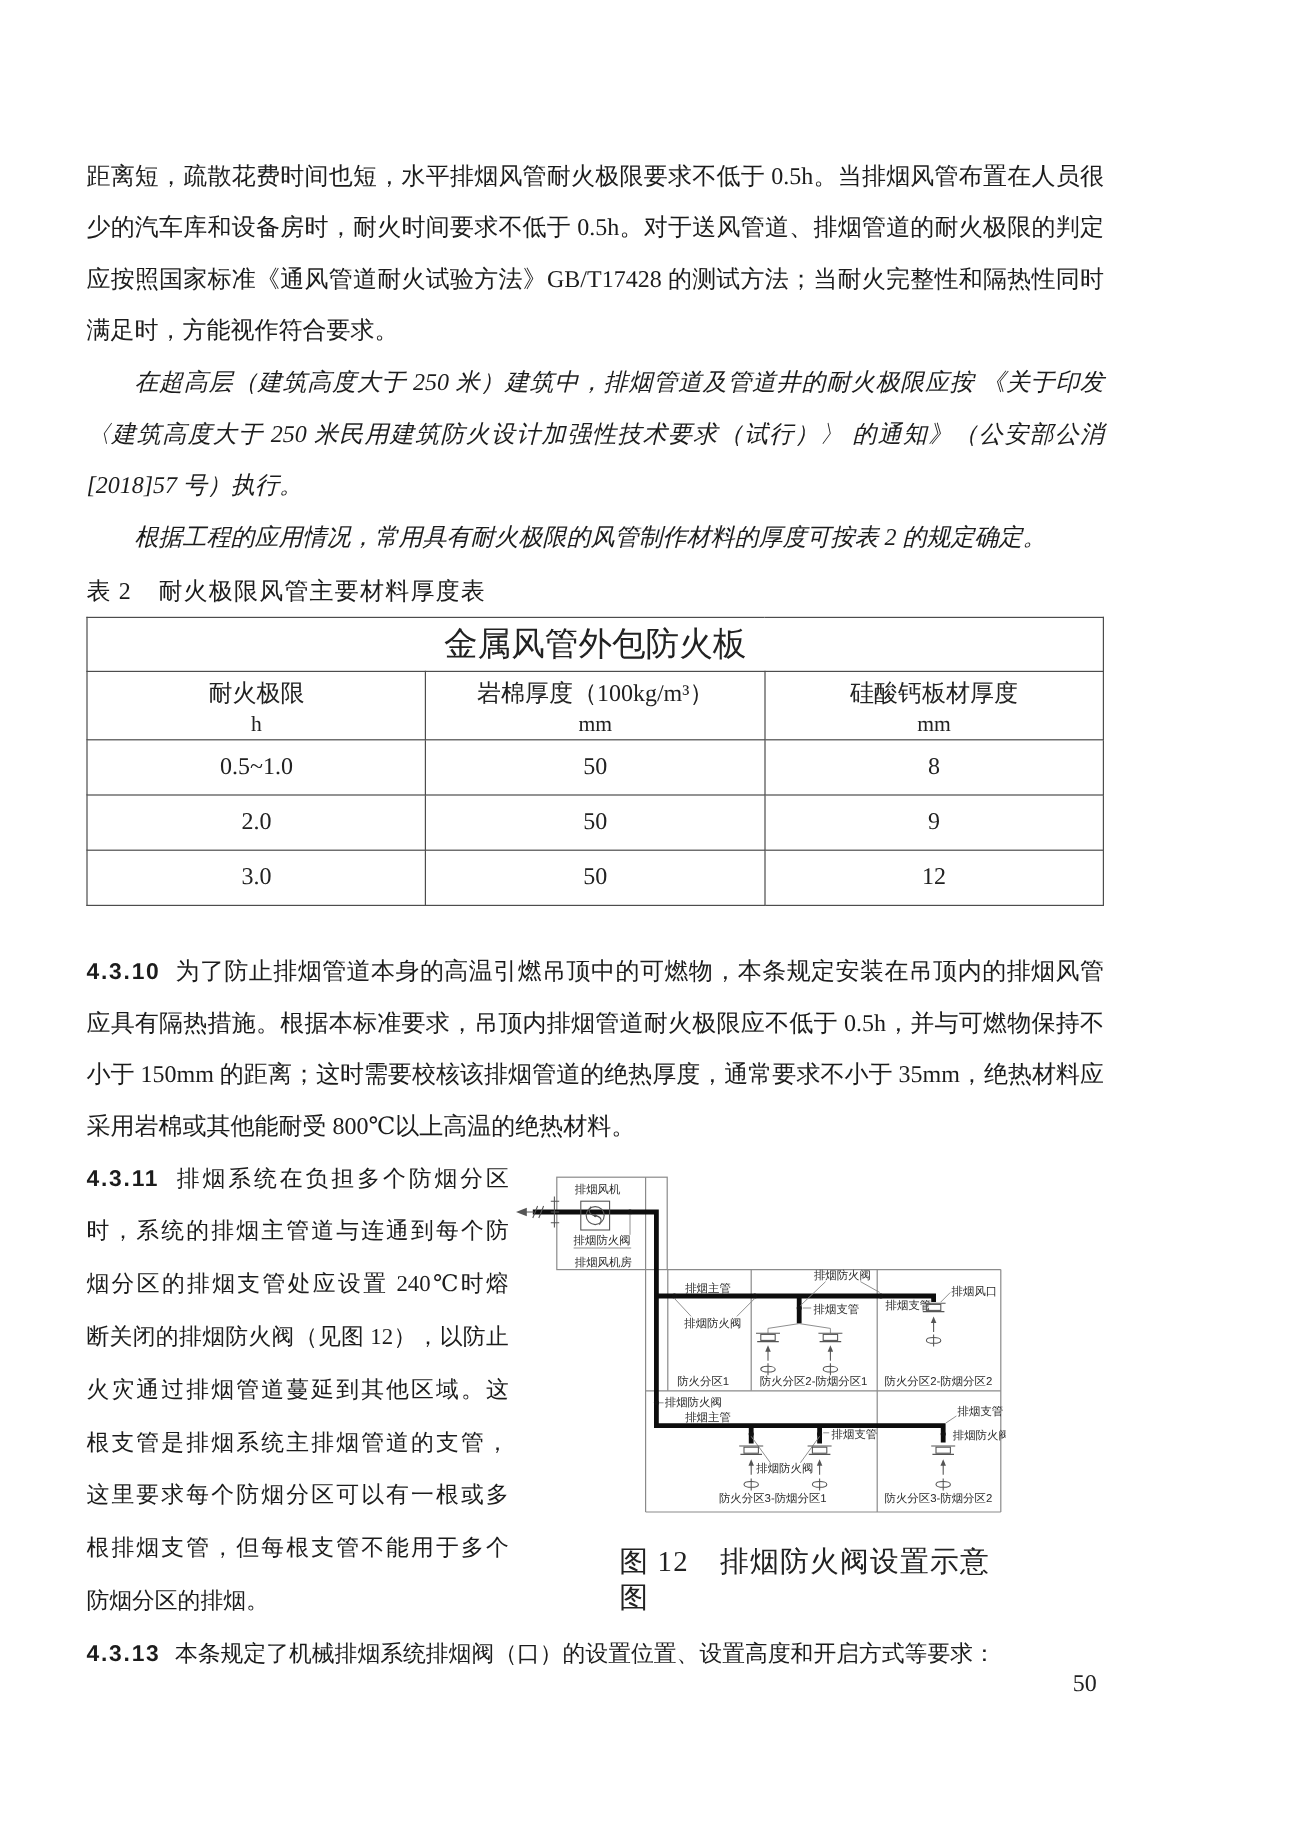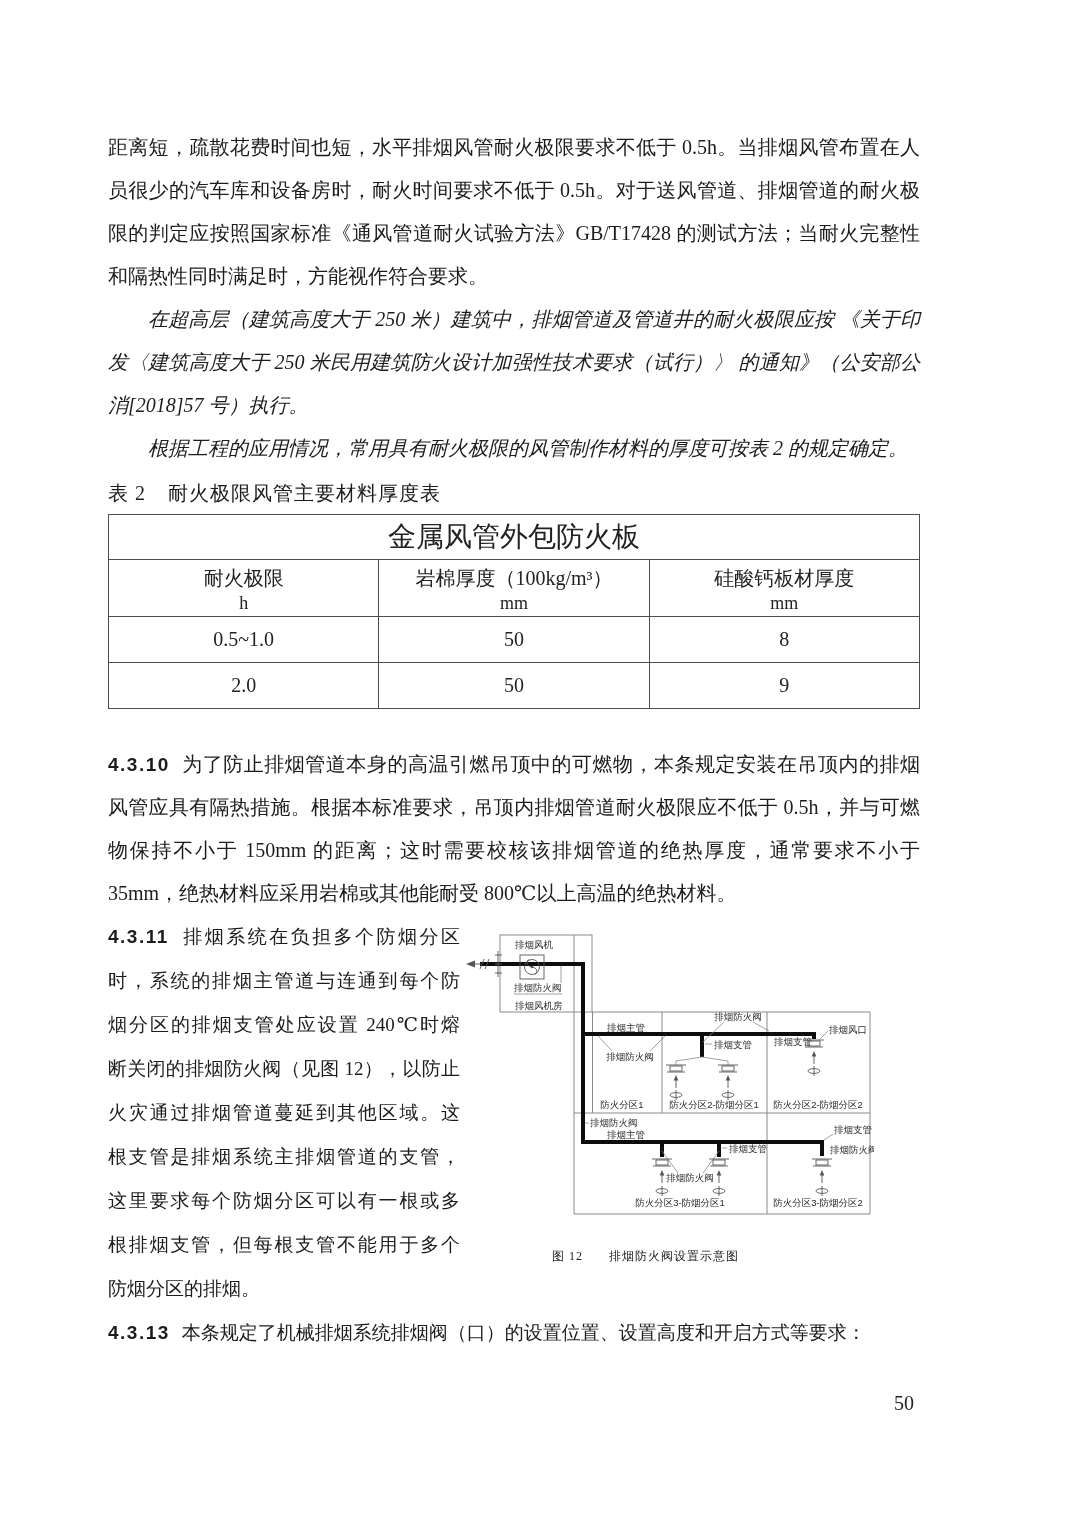--- a/index.html
+++ b/index.html
@@ -1,21 +1,21 @@
 <!DOCTYPE html>
 <html><head>
 <meta charset="utf-8">
 <style>
   html,body{margin:0;padding:0;}
   body{
     width:1080px;height:1527px;background:#ffffff;position:relative;
     font-family:"Liberation Serif","DejaVu Serif",serif;color:#1c1c1c;
     overflow:hidden;
   }
-  .content{padding:126px 160px 0 108px;}
+  .content{padding:126px 160px 0 72px;}
   .para{font-size:20px;line-height:43px;text-align:justify;margin:0;}
   .para.indent{text-indent:2em;font-style:italic;}
   .b-num{
     font-family:"Liberation Sans","DejaVu Sans",sans-serif;
     font-weight:bold;font-size:19px;letter-spacing:1.5px;margin-right:12px;
   }
   .tbl-title{
     text-align:left;font-size:20px;height:30px;line-height:30px;
     margin:8px 0 6px 0;letter-spacing:1px;
   }
@@ -31,21 +31,21 @@
   .row4311{display:flex;align-items:flex-start;}
   .leftcol{width:352px;font-size:19px;}
   .leftcol .ln{
     height:44px;line-height:44px;text-align:justify;text-align-last:justify;
     overflow:hidden;
   }
   .leftcol .ln.short{text-align-last:left;}
   .figcol{margin-left:2px;margin-top:12px;width:412px;}
   .figcol svg{display:block;}
   .figcaption{
-    margin-top:20px;padding-left:90px;font-size:12px;line-height:30px;color:#222;
+    margin-top:20px;padding-left:90px;font-size:24px;line-height:30px;color:#222;
     letter-spacing:1px;
   }
   .figcaption .capgap{display:inline-block;width:26px;}
   .s4313{margin-top:0;font-size:19px;line-height:43px;white-space:nowrap;}
   .pagenum{
     position:absolute;top:1392px;right:166px;font-size:20px;color:#222;
   }
   
   .thin{stroke:#8a8a8a;stroke-width:1;fill:none;}
   .lead{stroke:#8a8a8a;stroke-width:0.8;fill:none;}
@@ -93,20 +93,25 @@
     </tr>
     <tr>
       <td class="cell">0.5~1.0</td>
       <td class="cell">50</td>
       <td class="cell">8</td>
     </tr>
     <tr>
       <td class="cell">2.0</td>
       <td class="cell">50</td>
       <td class="cell">9</td>
+    </tr>
+    <tr>
+      <td class="cell">3.0</td>
+      <td class="cell">50</td>
+      <td class="cell">12</td>
     </tr>
   </tbody>
     </table>
 
   <p class="para sec">
     <span class="b-num">4.3.10</span><span>为了防止排烟管道本身的高温引燃吊顶中的可燃物，本条规定安装在吊顶内的排烟风管应具有隔热措施。根据本标准要求，吊顶内排烟管道耐火极限应不低于 0.5h，并与可燃物保持不小于 150mm 的距离；这时需要校核该排烟管道的绝热厚度，通常要求不小于 35mm，绝热材料应采用岩棉或其他能耐受 800℃以上高温的绝热材料。</span>
   </p>
 
   <div class="row4311">
     <div class="leftcol">

